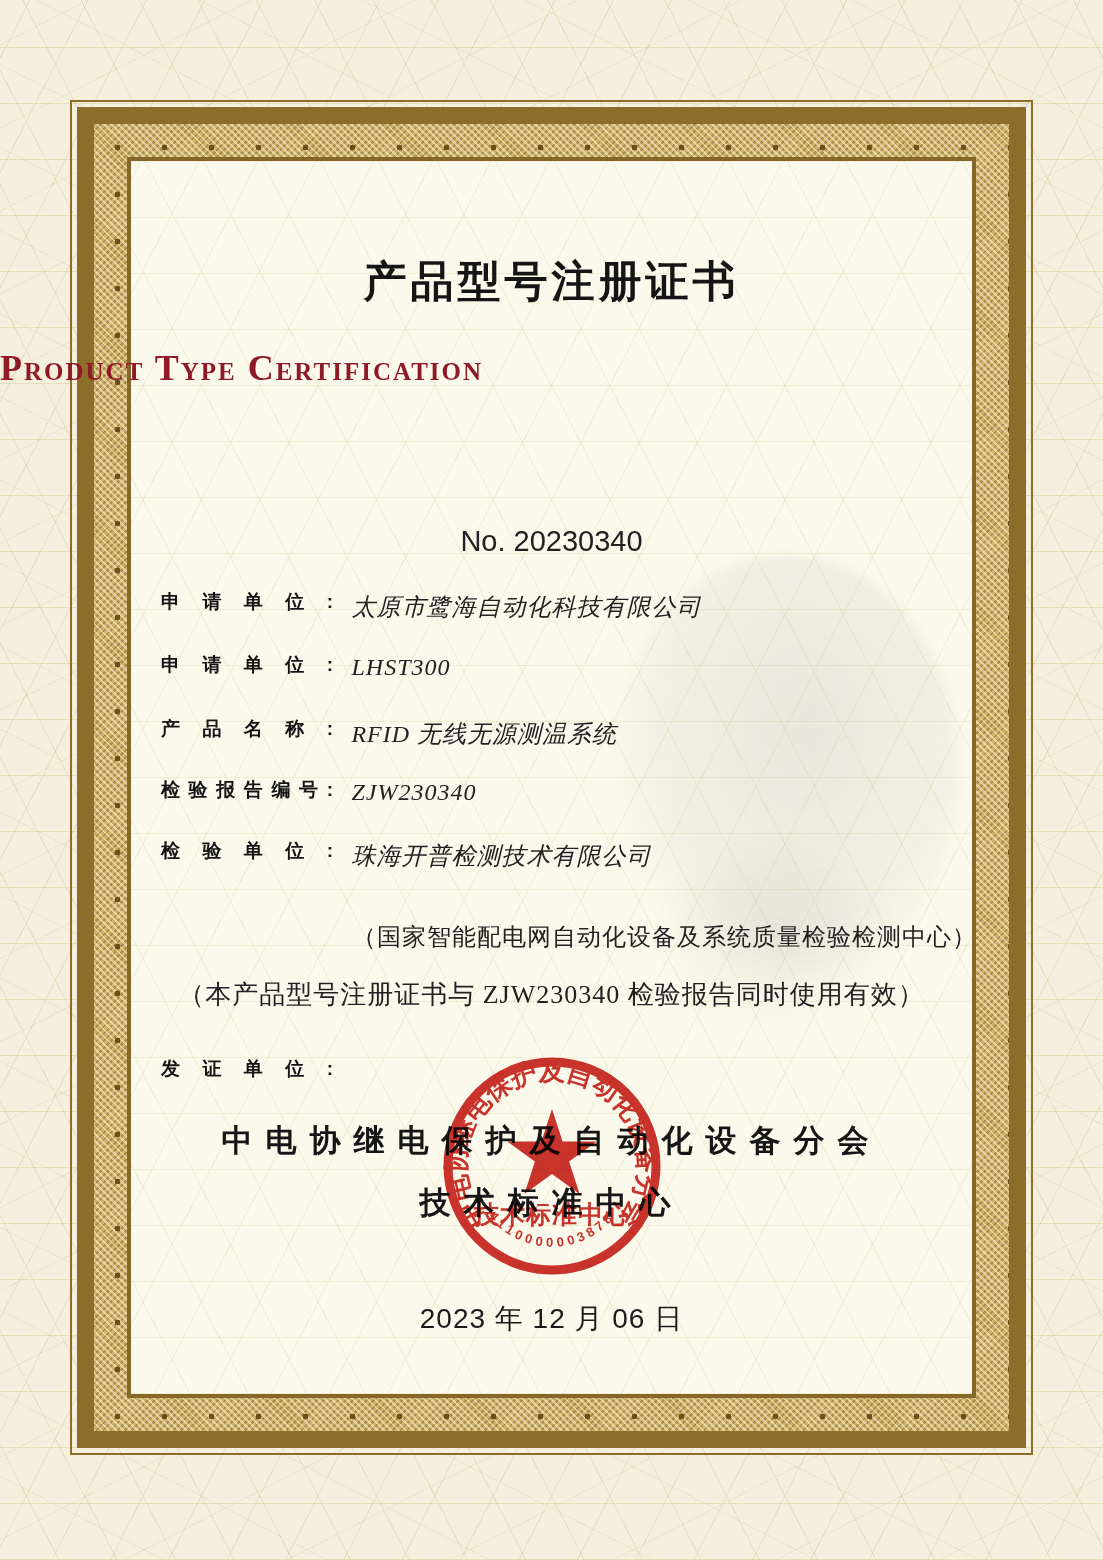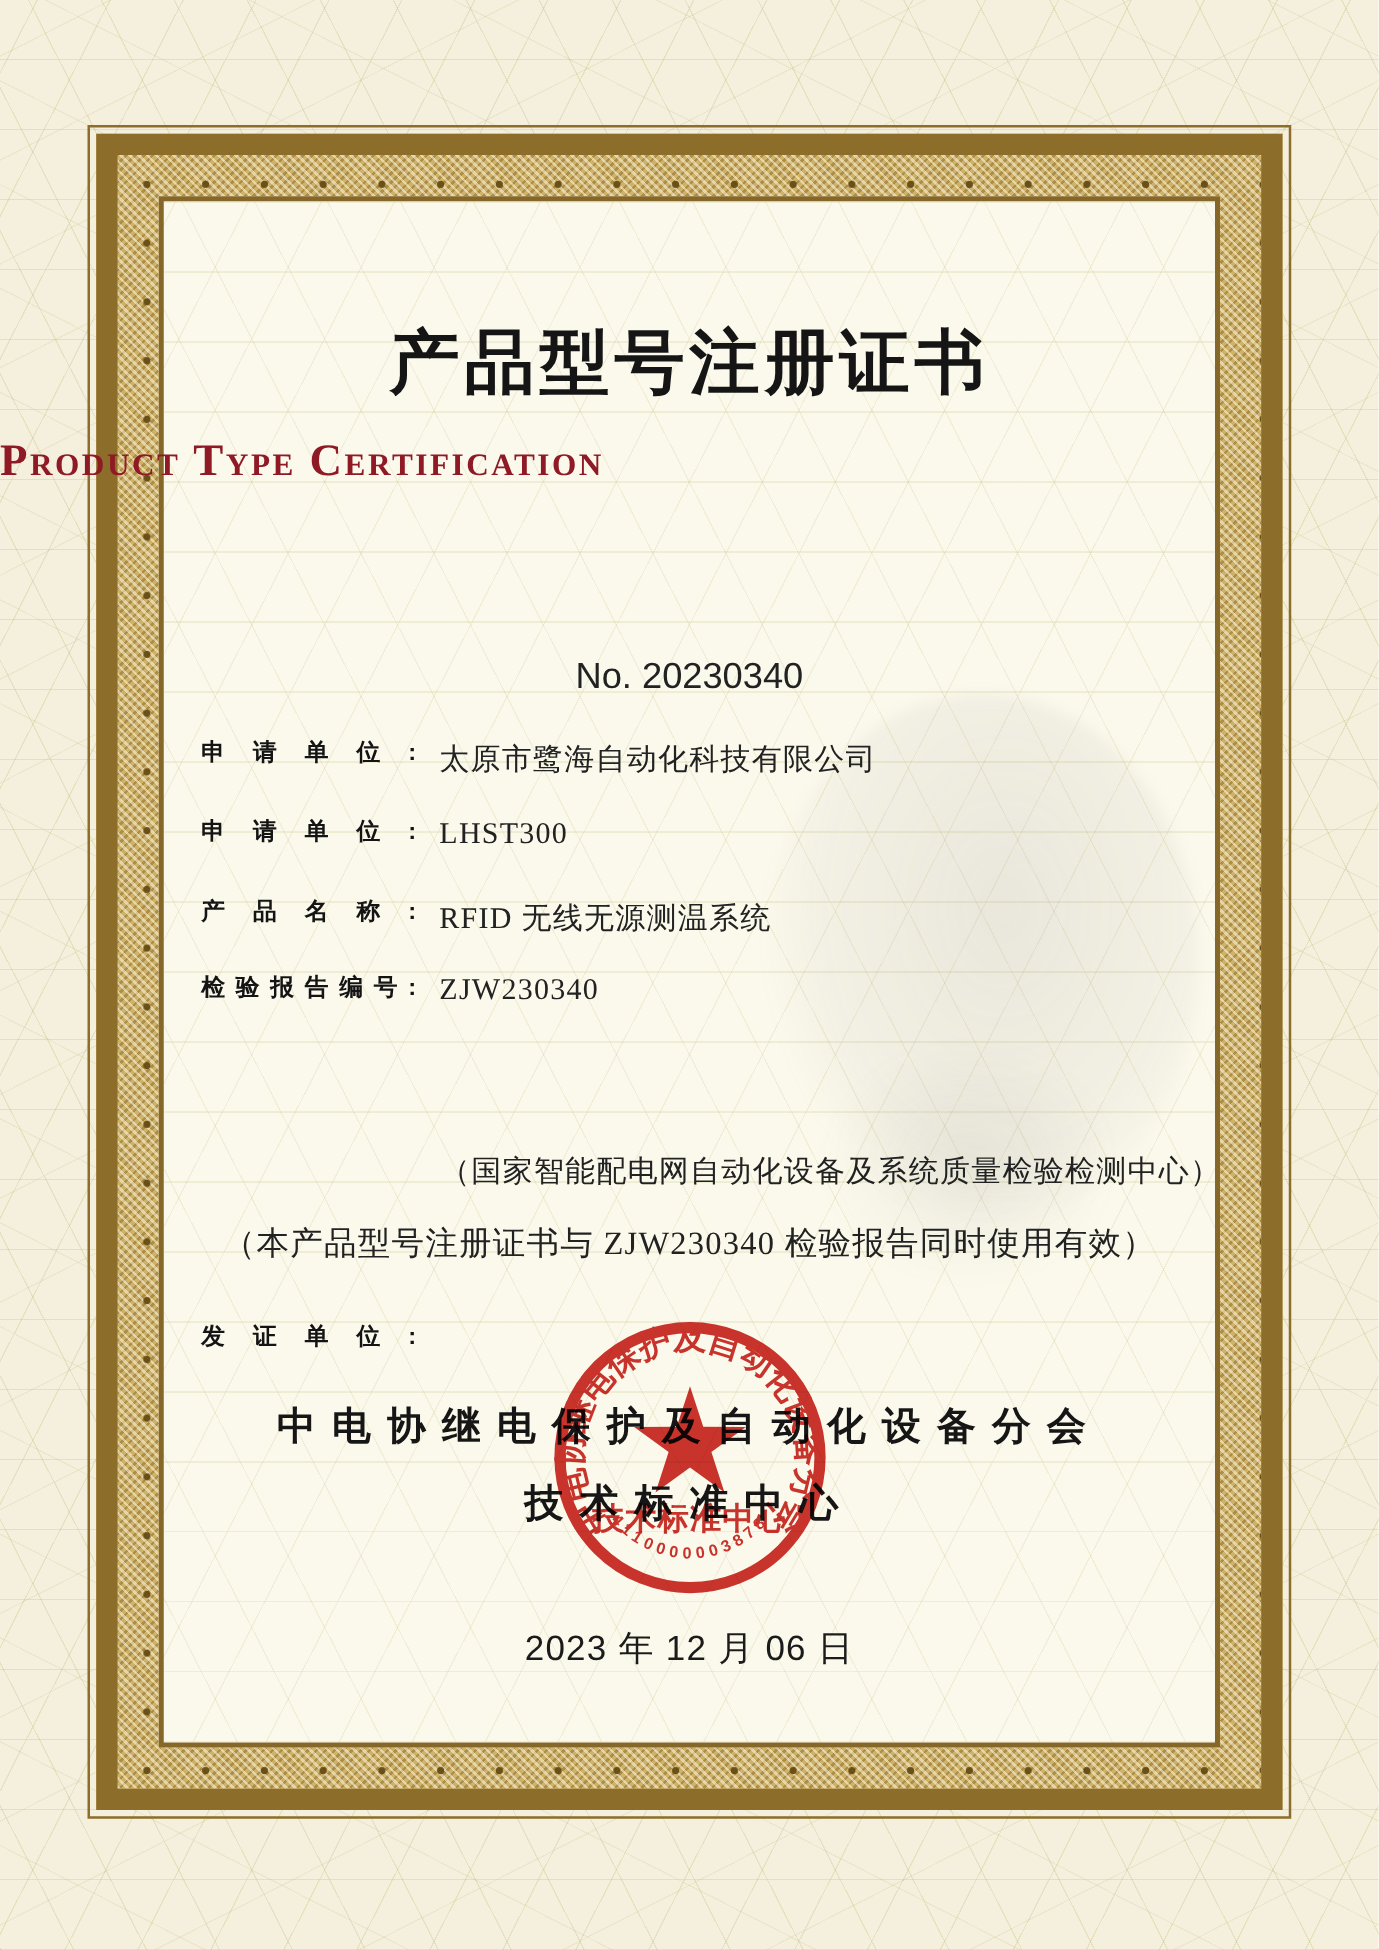--- a/index.html
+++ b/index.html
@@ -43,21 +43,21 @@
     background:radial-gradient(ellipse at 55% 40%, rgba(118,118,110,.13), rgba(118,118,110,.06) 55%, transparent 72%);
   }
   .watermark2 {
     position:absolute; left:655px; top:830px; width:240px; height:200px;
     border-radius:50%; filter:blur(6px);
     background:radial-gradient(ellipse, rgba(118,118,110,.10), transparent 70%);
   }
   .text-layer { position:absolute; inset:0; }
   .title {
     position:absolute; top:253px; left:0; width:100%; margin:0; text-align:center;
-    font-family:"Liberation Serif", serif; font-weight:700; font-size:56px;
+    font-family:"Liberation Serif", serif; font-weight:700; font-size:43px;
     letter-spacing:4px; color:#151515;
   }
   .subtitle {
     position:absolute; top:347px; left:0; width:100%; 
     font-family:"Liberation Serif", serif; font-variant:small-caps; font-weight:700;
     font-size:36px; letter-spacing:2px; color:#8f1a26;
   }
   .cert-no {
     position:absolute; top:497px; left:0; width:100%; text-align:center;
     font-size:29px; color:#222;margin-top:28px;
@@ -65,20 +65,21 @@
   .field-row { position:absolute; left:161px; white-space:nowrap; }
   .field-label {
     display:inline-block; width:172px; vertical-align:top;
     font-weight:700; font-size:19px; color:#141414;
     text-align:justify; text-align-last:justify;
   }
   .field-value {
     display:inline-block; margin-left:14px; vertical-align:top; padding-top:2px;
     font-family:"Liberation Serif", serif; font-size:24px; color:#222;
     letter-spacing:1px;
+    font-style:italic;
   }
   .note1 {
     position:absolute; left:352px; top:921px;
     font-family:"Liberation Serif", serif; font-size:24px; color:#222; letter-spacing:1px;
   }
   .note2 {
     position:absolute; left:0; top:977px; width:100%; text-align:center;
     font-family:"Liberation Serif", serif; font-size:26px; color:#222; letter-spacing:1px;
   }
   .issuer-line1 {
@@ -128,20 +129,24 @@
       <span class="field-value">LHST300</span>
     </div>
     <div class="field-row" style="top:716px">
       <span class="field-label">产品名称:</span>
       <span class="field-value">RFID 无线无源测温系统</span>
     </div>
     <div class="field-row" style="top:777px">
       <span class="field-label">检验报告编号:</span>
       <span class="field-value">ZJW230340</span>
     </div>
+    <div class="field-row" style="top:838px">
+      <span class="field-label">检验单位:</span>
+      <span class="field-value">珠海开普检测技术有限公司</span>
+    </div>
 
     <div class="note1">（国家智能配电网自动化设备及系统质量检验检测中心）</div>
     <div class="note2">（本产品型号注册证书与 ZJW230340 检验报告同时使用有效）</div>
 
     <div class="field-row" style="top:1056px">
       <span class="field-label">发证单位:</span>
     </div>
 
     <div class="issuer-line1">中电协继电保护及自动化设备分会</div>
     <div class="issuer-line2">技术标准中心</div>

